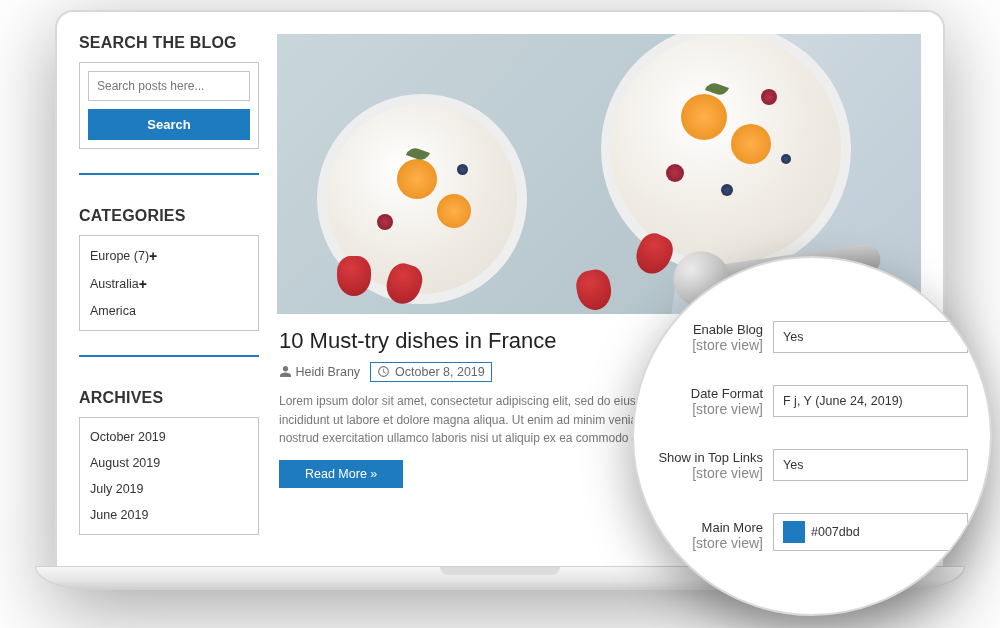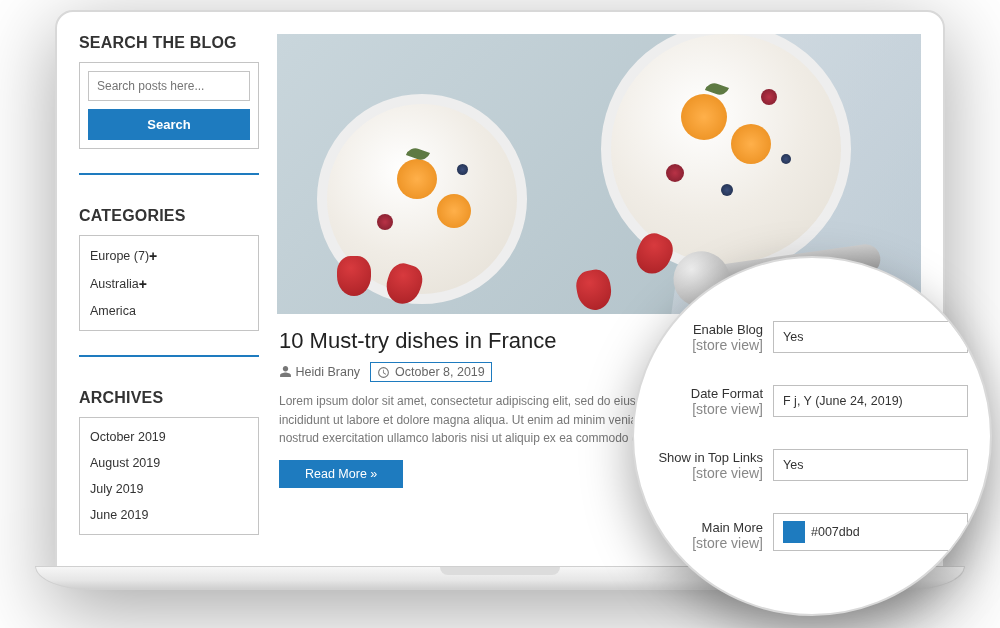--- a/index.html
+++ b/index.html
@@ -172,21 +172,21 @@
     gap: 10px;
     font-size: 12.5px;
     color: #666;
     margin-bottom: 10px;
   }
   .meta-icon { fill:#777; width:13px; height:13px; display:inline-block; vertical-align:-2px; }
   .date-box {
     border: 1.5px solid #1e7bbf;
     padding: 2px 6px;
     display: inline-flex;
-    align-items: center;
+    align-items: flex-start;
     gap: 5px;
   }
   .excerpt {
     font-size: 12px;
     color: #777;
     line-height: 1.55;
     margin-bottom: 12px;
     max-width: 440px;
   }
   .readmore {

